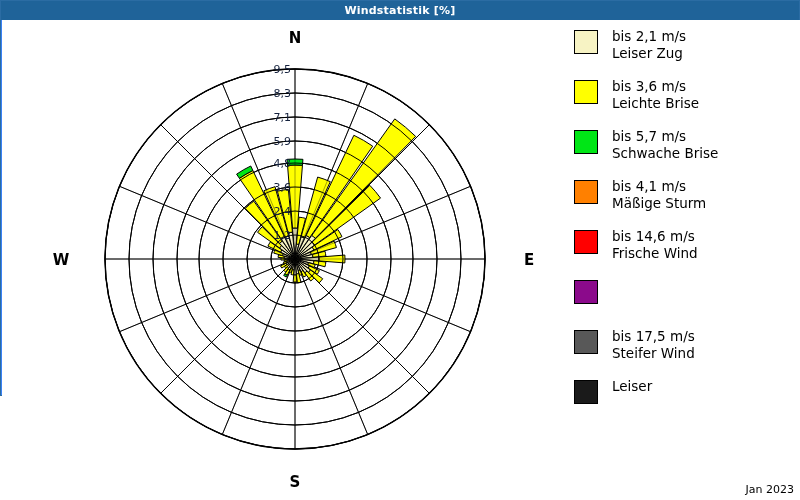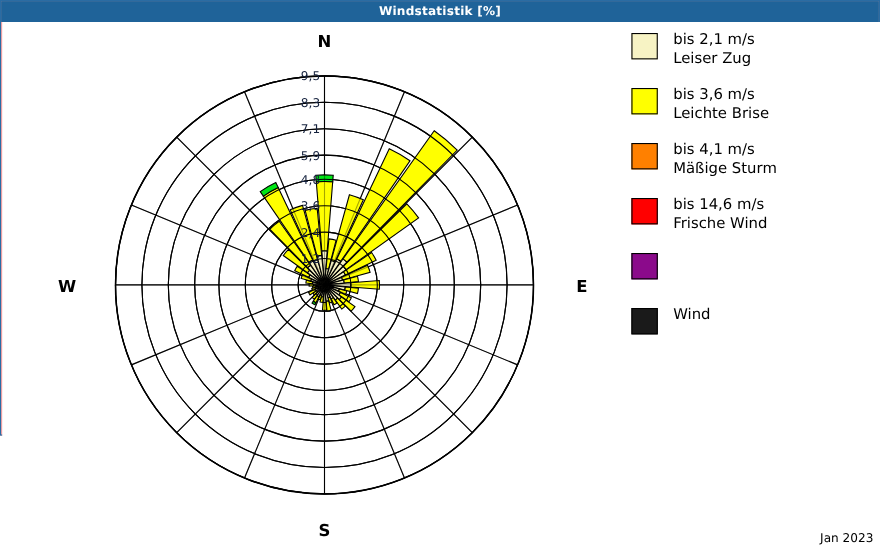--- a/index.html
+++ b/index.html
@@ -12,21 +12,21 @@
     height: 500px;
     font-family: "DejaVu Sans", sans-serif;
     overflow: hidden;
   }
   #app {
     position: relative;
     width: 800px;
     height: 396px;
     box-sizing: border-box;
     border: 1px solid #2b6ca3;
-    background: #fca5a5;
+    background: #3b82f6;
   }
   #titlebar {
     position: absolute;
     left: 0; top: 0;
     width: 798px;
     height: 19px;
     background: #1f6399;
     color: #ffffff;
     font-size: 11px;
     font-weight: bold;
@@ -274,39 +274,53 @@
         </span>
       </div>
       <div class="legend-row">
         <span class="swatch" style="background: rgb(255, 255, 0);"></span>
         <span class="legend-text">
           <span class="l1">bis 3,6 m/s</span>
           <span class="l2">Leichte Brise</span>
         </span>
       </div>
       <div class="legend-row">
+        <span class="swatch" style="background: rgb(0, 230, 22);"></span>
+        <span class="legend-text">
+          <span class="l1">bis 5,7 m/s</span>
+          <span class="l2">Schwache Brise</span>
+        </span>
+      </div>
+      <div class="legend-row">
         <span class="swatch" style="background: rgb(255, 128, 0);"></span>
         <span class="legend-text">
           <span class="l1">bis 4,1 m/s</span>
           <span class="l2">Mäßige Sturm</span>
         </span>
       </div>
       <div class="legend-row">
         <span class="swatch" style="background: rgb(255, 0, 0);"></span>
         <span class="legend-text">
           <span class="l1">bis 14,6 m/s</span>
           <span class="l2">Frische Wind</span>
         </span>
       </div>
       <div class="legend-row">
         <span class="swatch" style="background: rgb(139, 10, 139);"></span>
       </div>
       <div class="legend-row">
+        <span class="swatch" style="background: rgb(88, 88, 88);"></span>
+        <span class="legend-text">
+          <span class="l1">bis 17,5 m/s</span>
+          <span class="l2">Steifer Wind</span>
+        </span>
+      </div>
+      <div class="legend-row">
         <span class="swatch" style="background: rgb(26, 26, 26);"></span>
         <span class="legend-text">
-          <span class="l2">Wind</span>
+          <span class="l2">Leiser</span>
         </span>
       </div>
     </div>
 
     <div id="datestamp">Jan 2023</div>
   </div>
 </div>
 
 </body></html>

